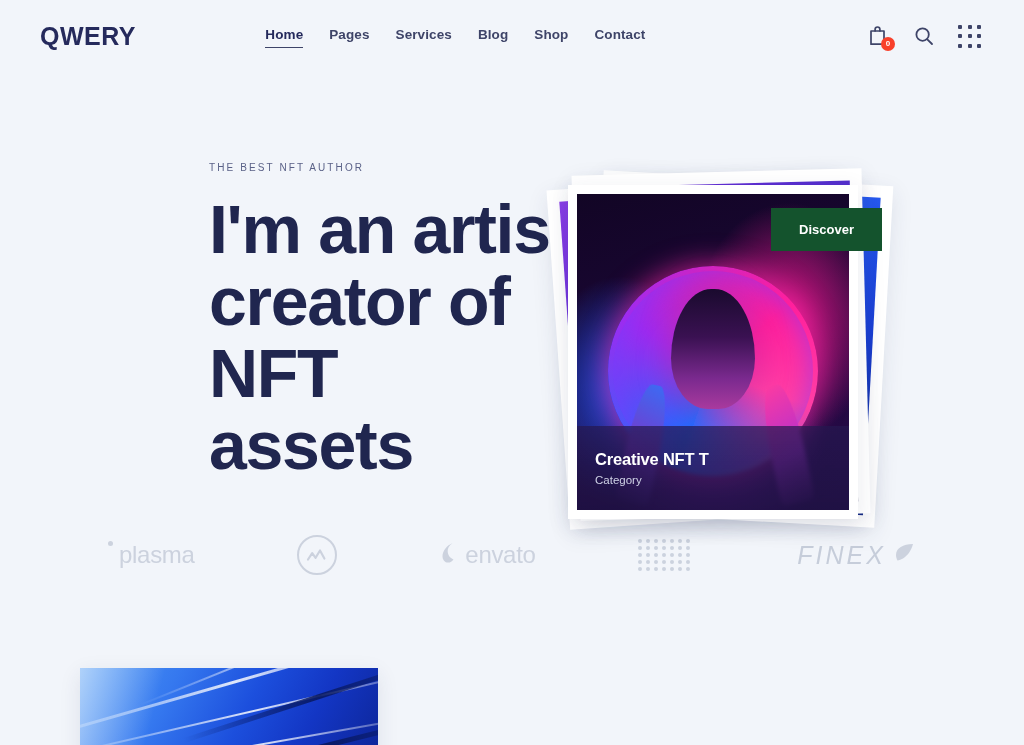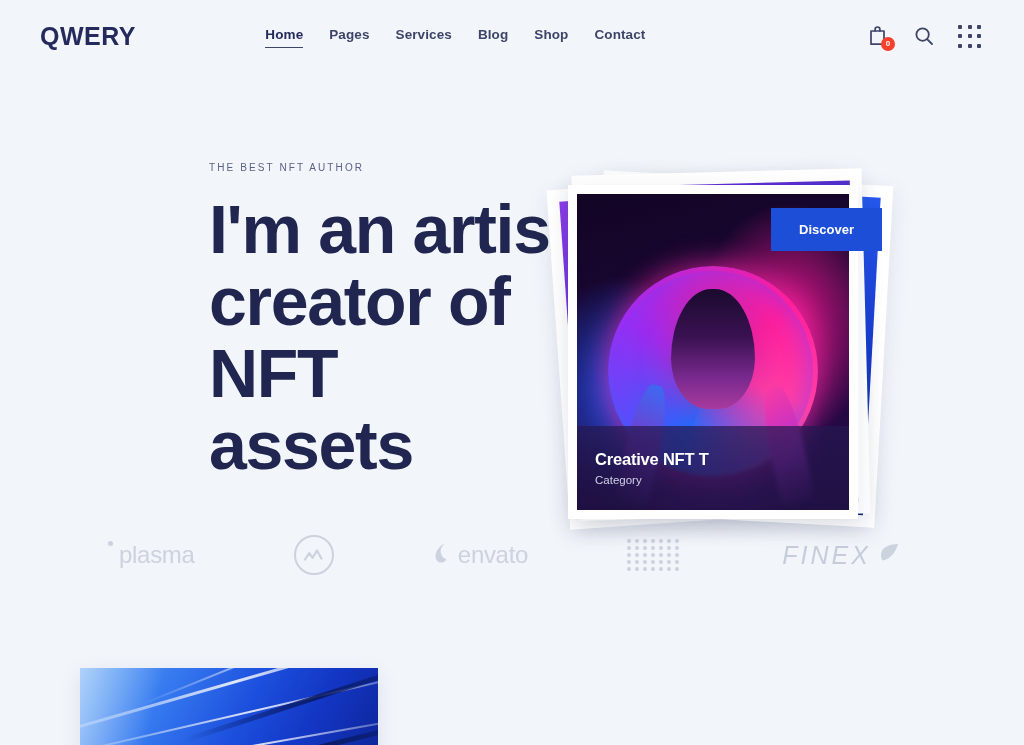--- a/index.html
+++ b/index.html
@@ -241,35 +241,35 @@
   }
   .card-sub {
     color:#cfd2e6;
     font-size:11.5px;
     margin-top:4px;
   }
   .btn-discover {
     position:absolute;
     right:-24px;
     top:23px;
-    background:#1d4ed8;
+    background:#14532d;
     color:#fff;
     font-size:13px;
     font-weight:bold;
     padding:14px 28px;
     border:none;
     cursor:pointer;
     font-family:inherit;
     z-index:6;
   }
 
   
   .brands {
     position:absolute;
-    top:515px; left:0; right:15px;
+    top:515px; left:0; right:0;
     height:80px;
     display:flex;
     align-items:center;
     justify-content:space-between;
     padding:0 108px;
     color:#c9cfdd;
   }
   .brand {
     display:flex;
     align-items:center;

